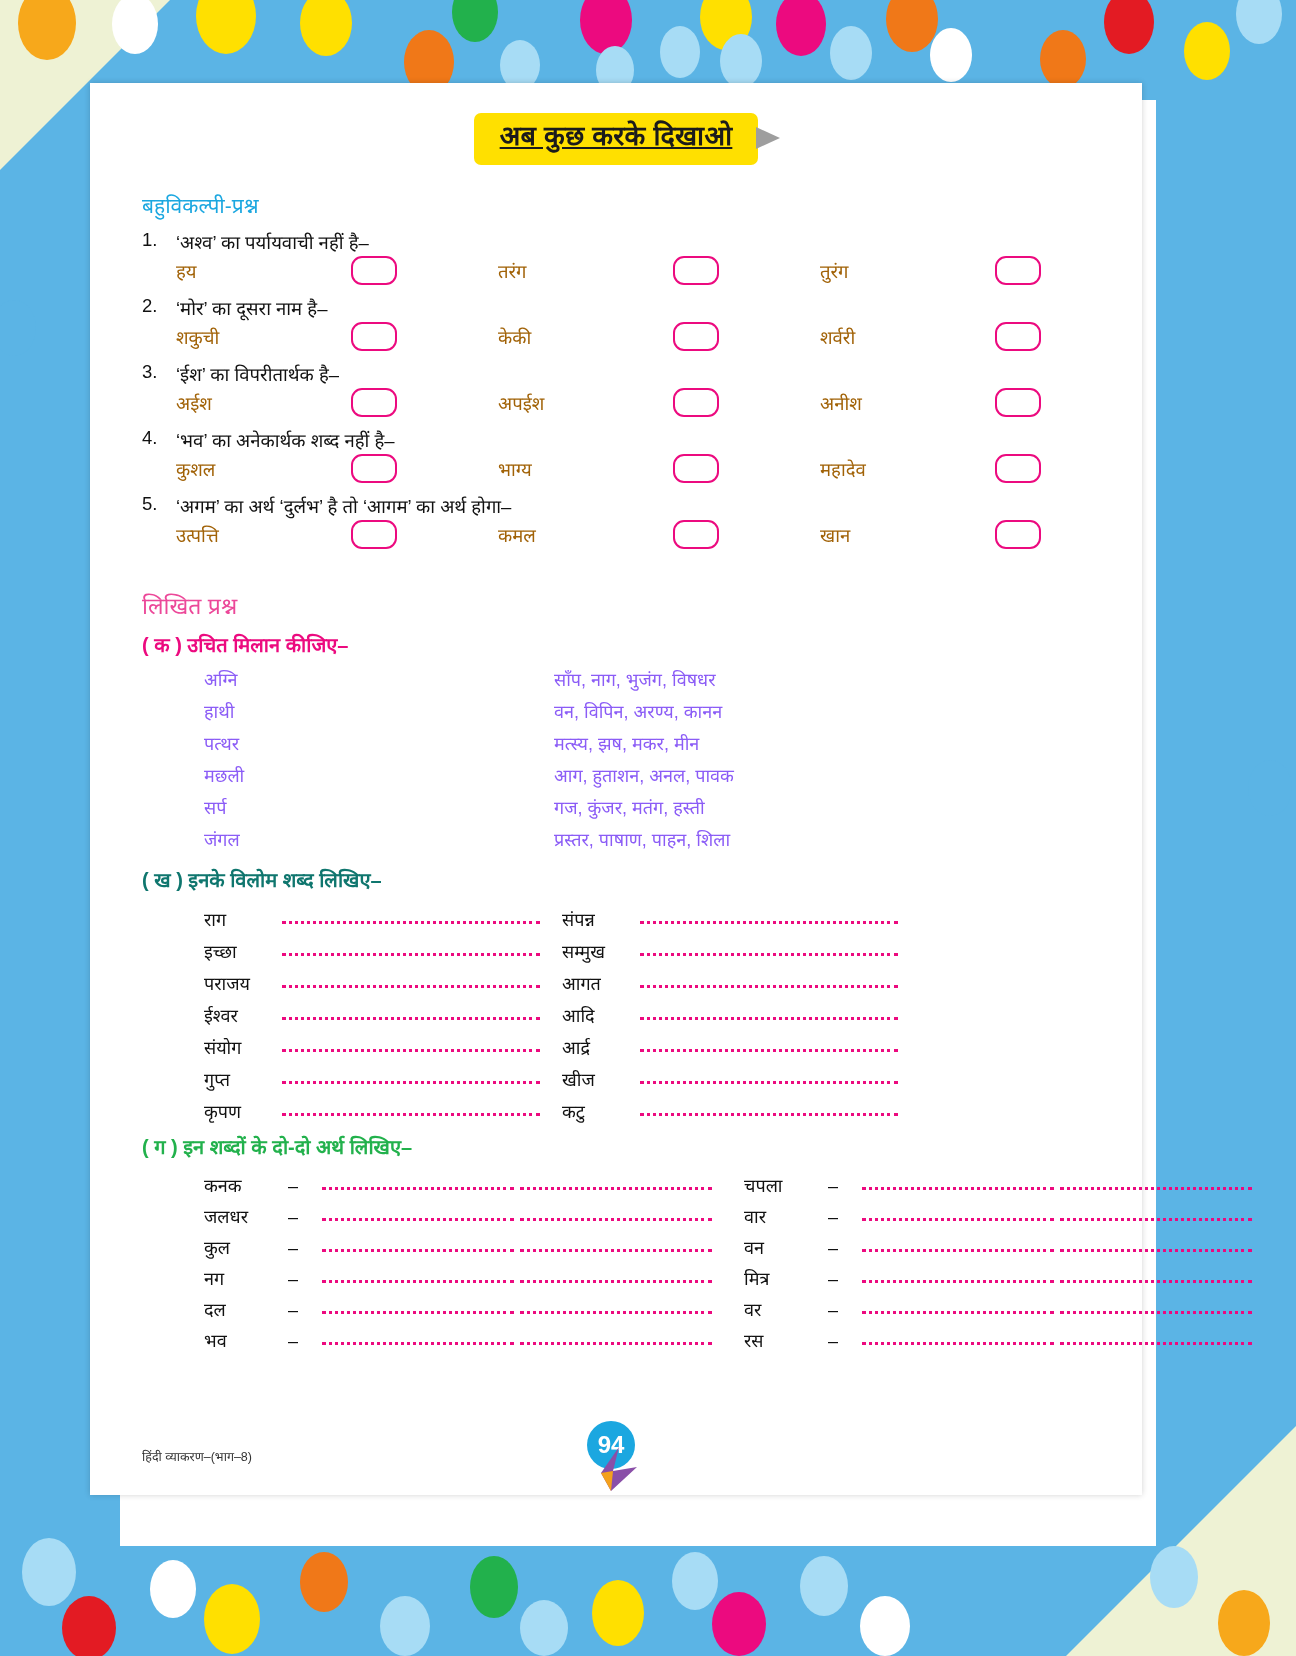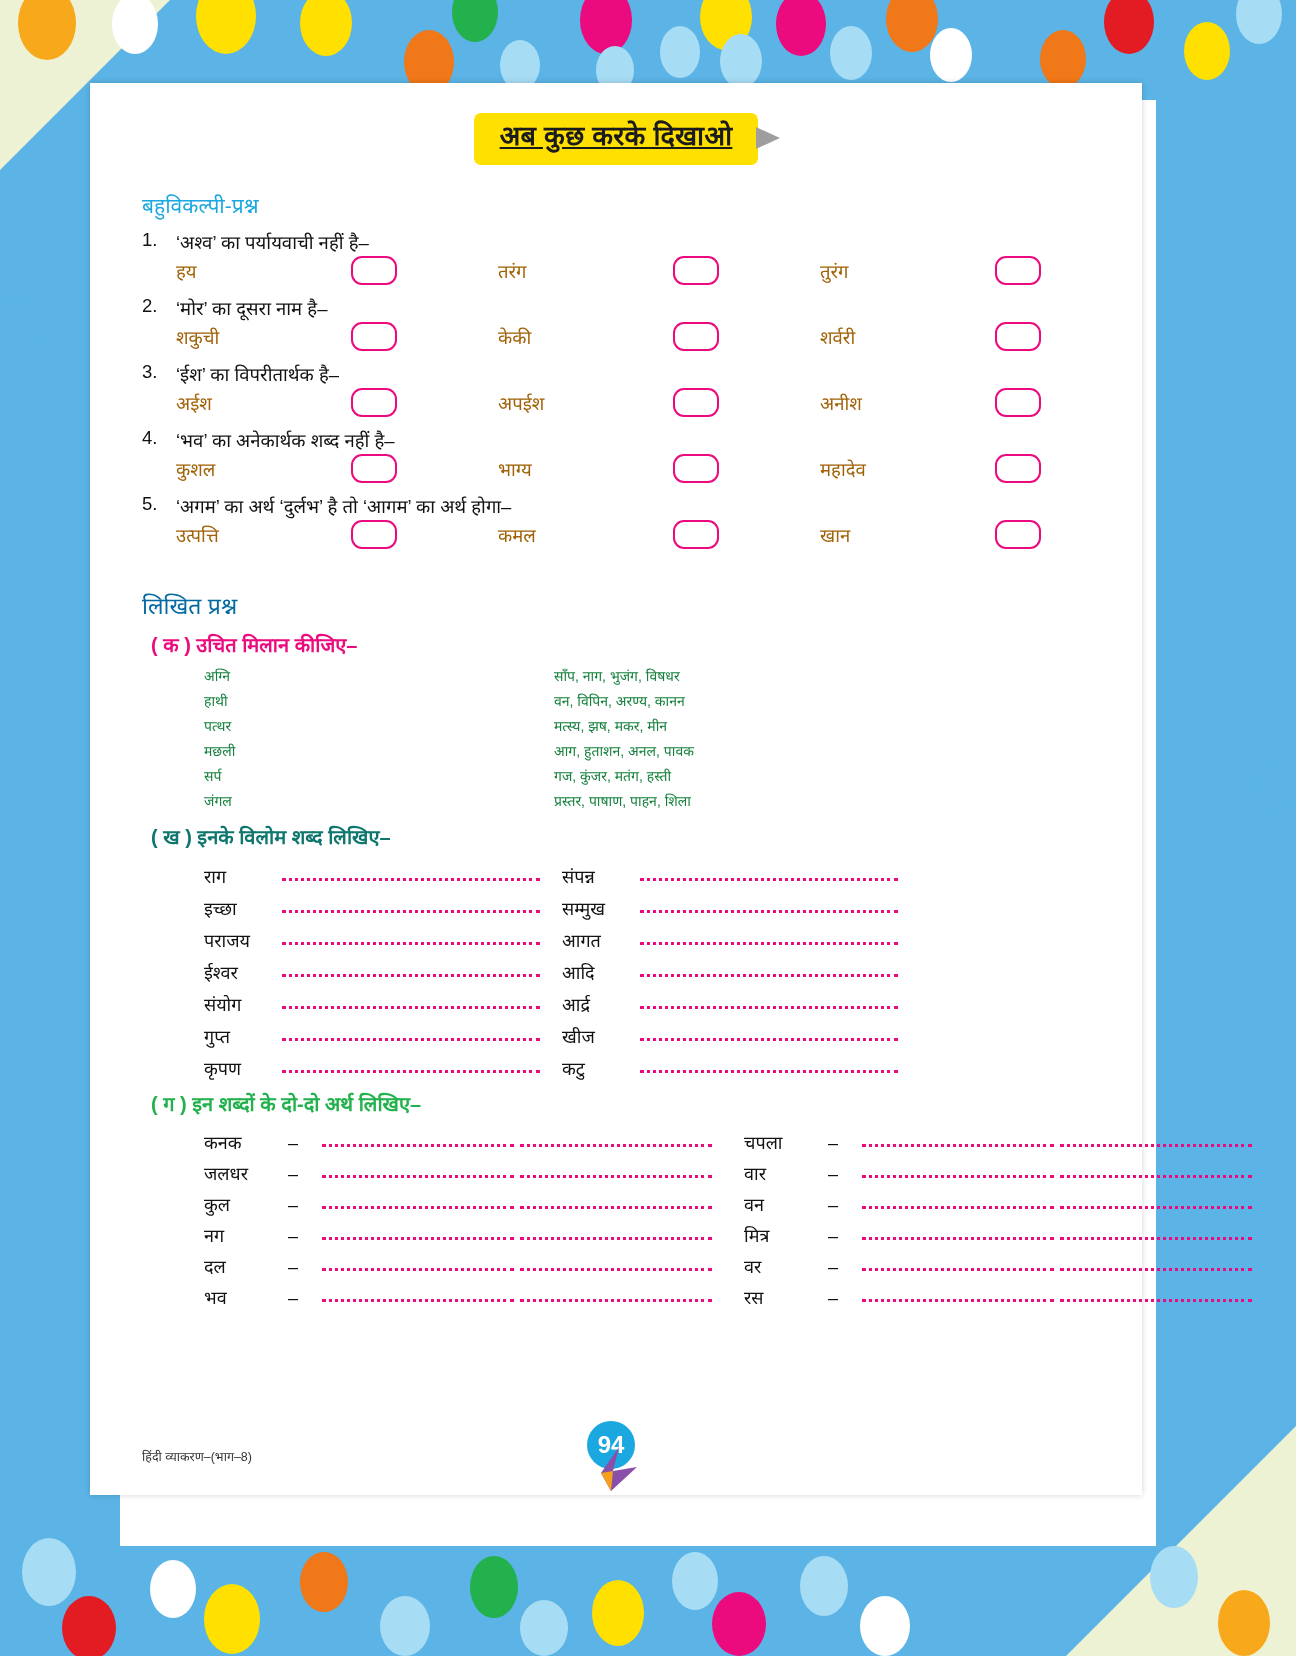--- a/index.html
+++ b/index.html
@@ -74,21 +74,21 @@
     width: 0; height: 0;
     border-left: 24px solid #9e9e9e;
     border-top: 11px solid transparent;
     border-bottom: 11px solid transparent;
   }
 
   .body-area { padding: 12px 52px 0 52px; }
 
   .sec-title { font-size: 21px; font-weight: normal; margin: 14px 0 10px 0; }
   .sec-blue { color: #1ba7e0; }
-  .sec-green { color: #0369a1; font-size: 23px; margin-top: 40px; }
+  .sec-green { color: #ec4899; font-size: 23px; margin-top: 40px; }
 
   
   .mcq-item { margin-bottom: 6px; }
   .mcq-q {
     display: flex;
     font-size: 18.5px;
     color: #111;
     margin-bottom: 2px;
   }
   .mcq-num { width: 34px; flex: none; }
@@ -109,31 +109,31 @@
     width: 46px; height: 29px;
     border: 2.3px solid #ec0a7f;
     border-radius: 11px;
     background: #fff;
   }
 
   
   .q-head {
     font-size: 20px;
     font-weight: bold;
-    margin: 10px 0 6px 9px;
+    margin: 10px 0 6px 0;
   }
   .q-head-pink { color: #ec0a7f; }
   .q-head-blue { color: #0f766e; }
   .q-head-green { color: #22b14c; }
 
   .match-grid {
     display: flex;
     padding-left: 62px;
-    font-size: 14px;
-    color: #15803d;
+    font-size: 18px;
+    color: #8b5cf6;
   }
   .match-col-left { width: 350px; }
   .match-col-right { width: 520px; }
   .match-grid div.row { line-height: 1.78; }
 
   
   .dots {
     flex: none;
     border-bottom: 3px dotted #ec0a7f;
     height: 14px;

